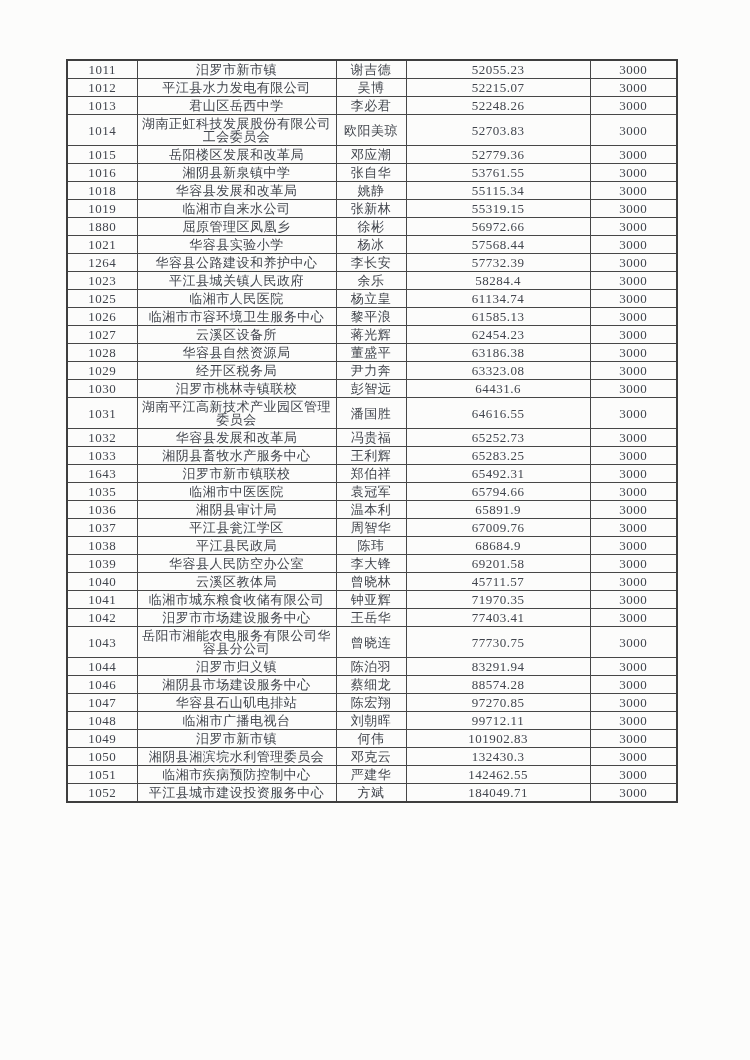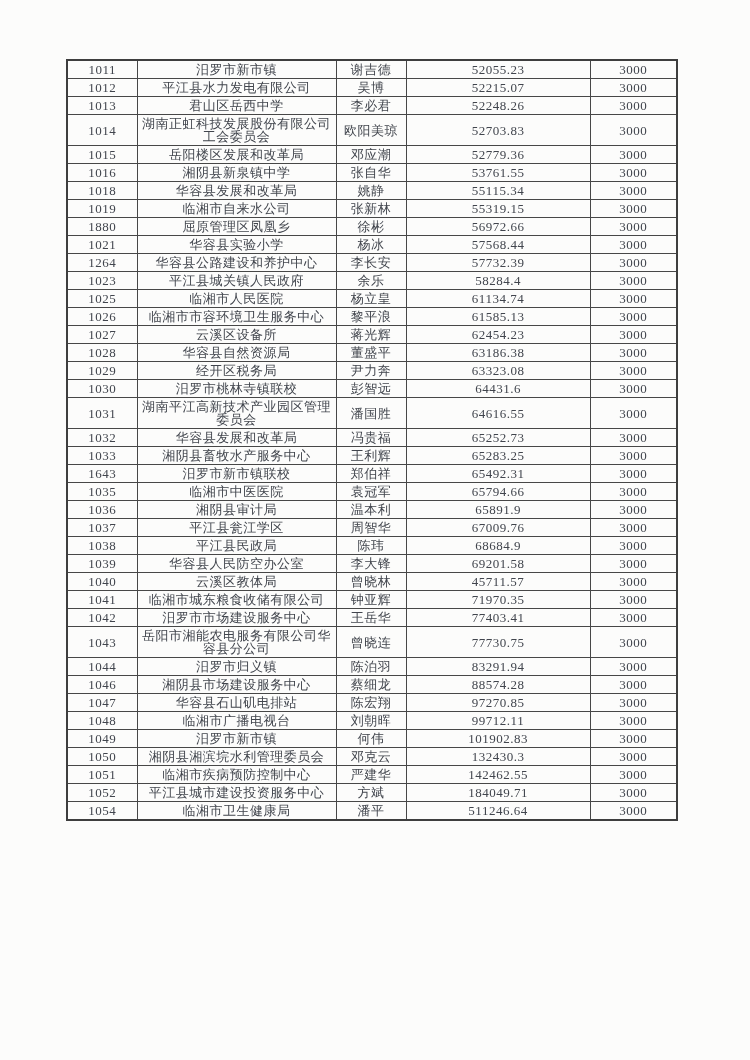--- a/index.html
+++ b/index.html
@@ -332,22 +332,15 @@
           <td class="c3">142462.55</td>
           <td class="c4">3000</td>
         </tr>
         <tr class="row">
           <td class="c0">1052</td>
           <td class="c1">平江县城市建设投资服务中心</td>
           <td class="c2">方斌</td>
           <td class="c3">184049.71</td>
           <td class="c4">3000</td>
         </tr>
-        <tr class="row">
-          <td class="c0">1054</td>
-          <td class="c1">临湘市卫生健康局</td>
-          <td class="c2">潘平</td>
-          <td class="c3">511246.64</td>
-          <td class="c4">3000</td>
-        </tr>
       </tbody>
   </table>
 </div>
 
 </body></html>

